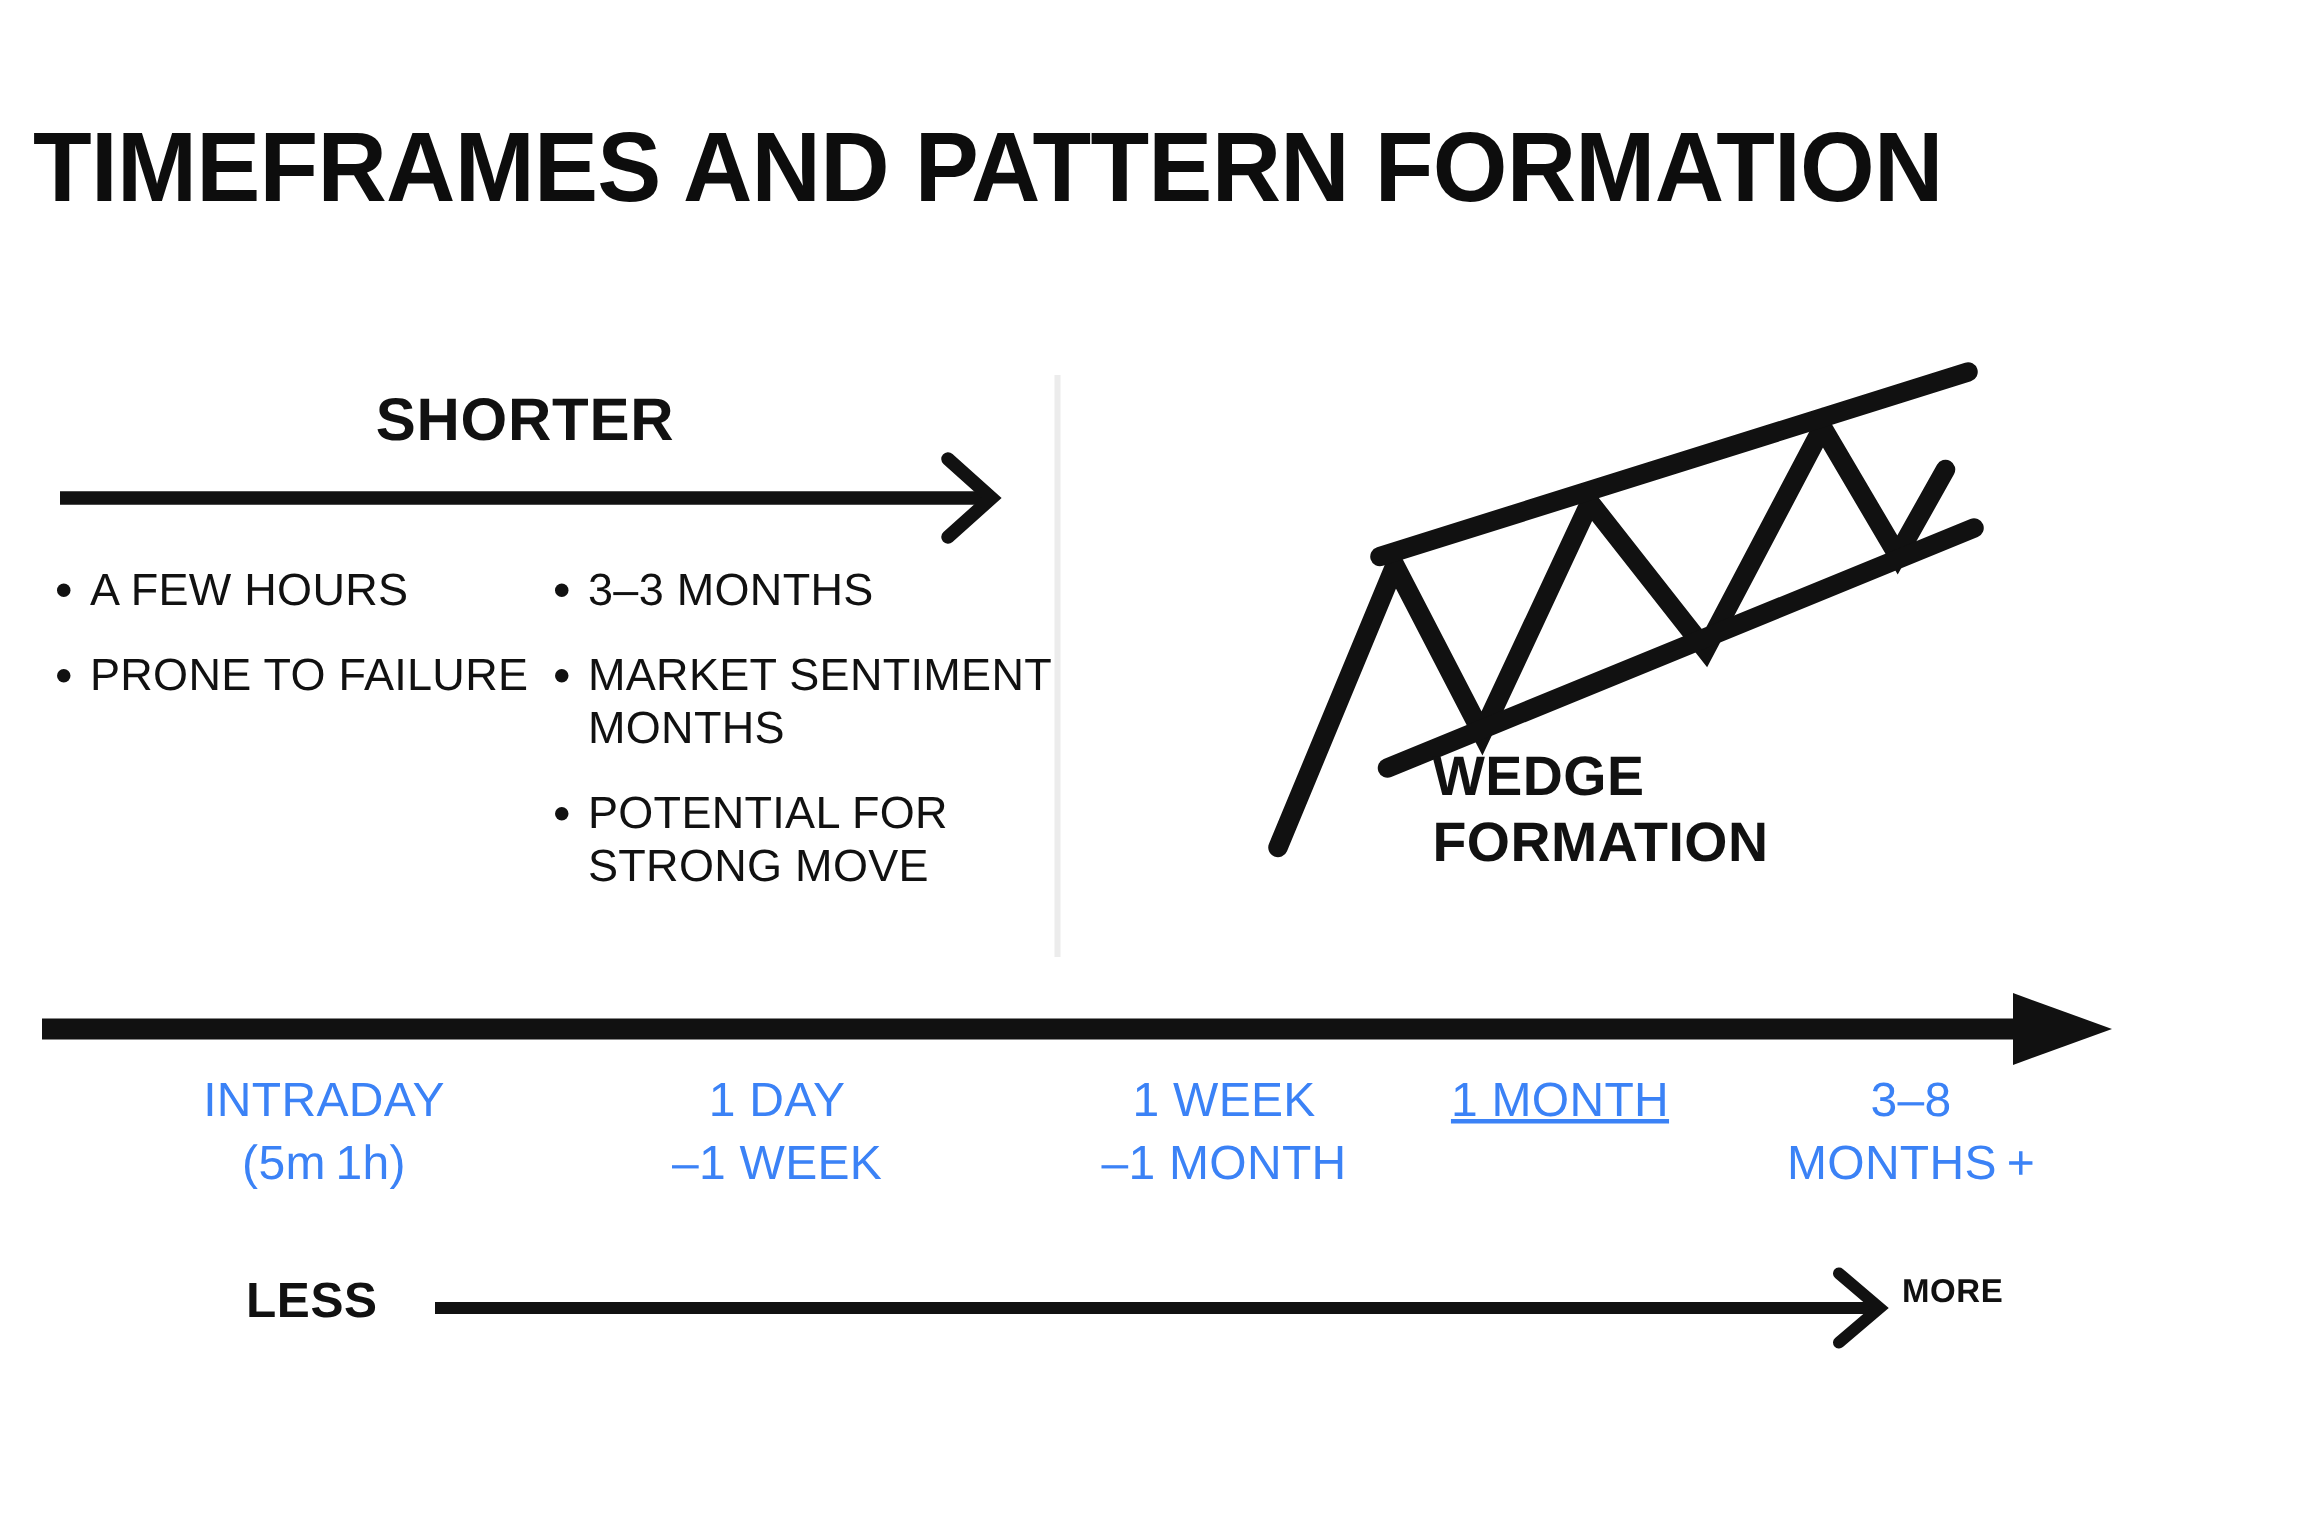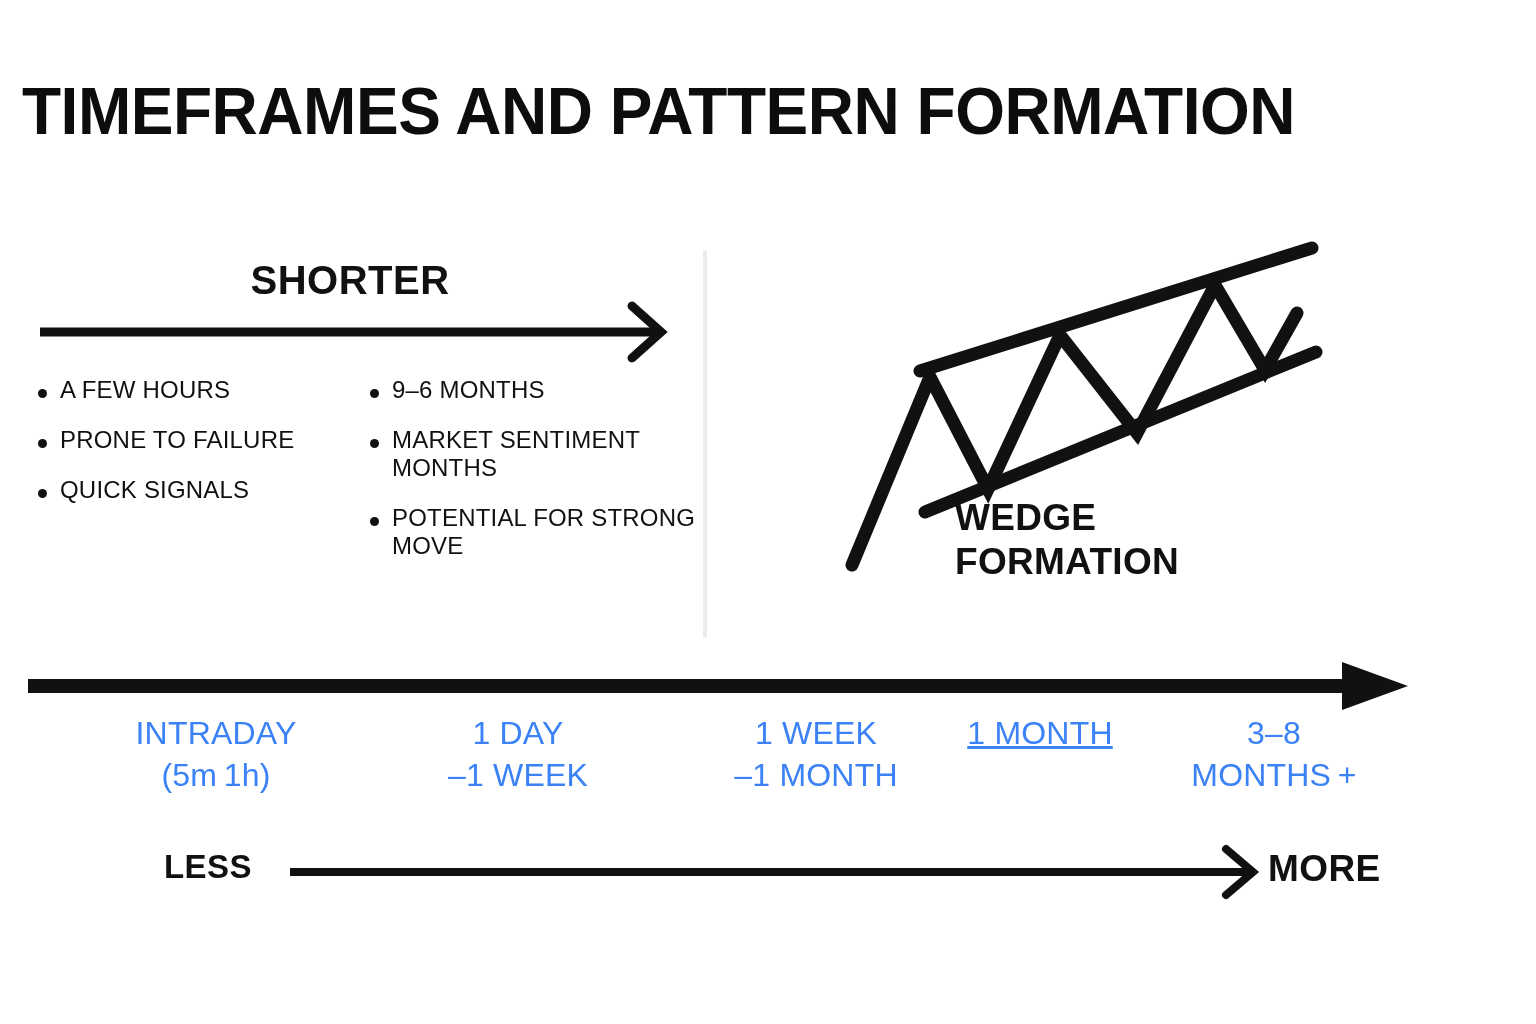--- a/index.html
+++ b/index.html
@@ -48,21 +48,21 @@
   #shorter-arrow {
     left: 34px;
     top: 300px;
     width: 640px;
     height: 66px;
   }
 
   
   .bullet-col {
     top: 376px;
-    font-size: 24px;
+    font-size: 30px;
     font-weight: 400;
     line-height: 1.17;
     letter-spacing: 0.2px;
   }
   #bullets-left  { left: 38px;  width: 330px; }
   #bullets-right { left: 370px; width: 340px; }
 
   .bullet-item {
     display: flex;
     align-items: flex-start;
@@ -143,21 +143,21 @@
     left: 140px;
     top: 12px;
     font-size: 33px;
     font-weight: 700;
     letter-spacing: 0.4px;
   }
   #scale-more {
     position: absolute;
     left: 1244px;
     top: 12px;
-    font-size: 37px;
+    font-size: 22px;
     font-weight: 700;
     letter-spacing: 0.4px;
   }
   #scale-arrow {
     position: absolute;
     left: 262px;
     top: 0px;
     width: 1000px;
     height: 70px;
   }
@@ -181,31 +181,27 @@
   <div class="bullet-item">
     <span class="bullet-dot"></span>
     <span class="bullet-text">A FEW HOURS</span>
   </div>
 
   <div class="bullet-item">
     <span class="bullet-dot"></span>
     <span class="bullet-text">PRONE TO FAILURE</span>
   </div>
 
-  <div class="bullet-item">
-    <span class="bullet-dot"></span>
-    <span class="bullet-text">QUICK SIGNALS</span>
-  </div>
 </div>
 
 <div class="abs bullet-col" id="bullets-right">
 
   <div class="bullet-item">
     <span class="bullet-dot"></span>
-    <span class="bullet-text">9–6 MONTHS</span>
+    <span class="bullet-text">3–3 MONTHS</span>
   </div>
 
   <div class="bullet-item">
     <span class="bullet-dot"></span>
     <span class="bullet-text">MARKET SENTIMENT MONTHS</span>
   </div>
 
   <div class="bullet-item">
     <span class="bullet-dot"></span>
     <span class="bullet-text">POTENTIAL FOR STRONG MOVE</span>

